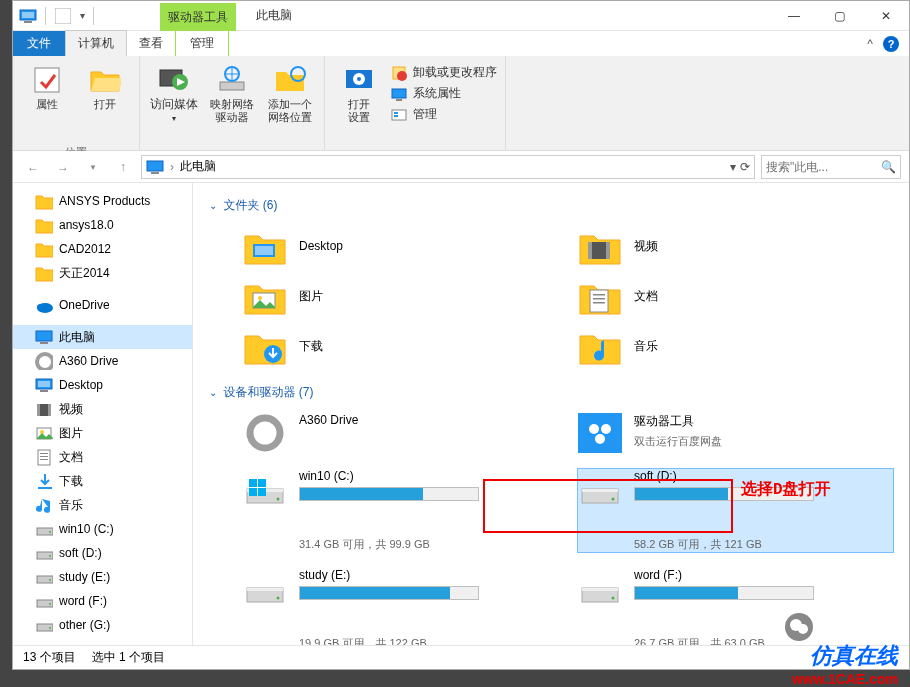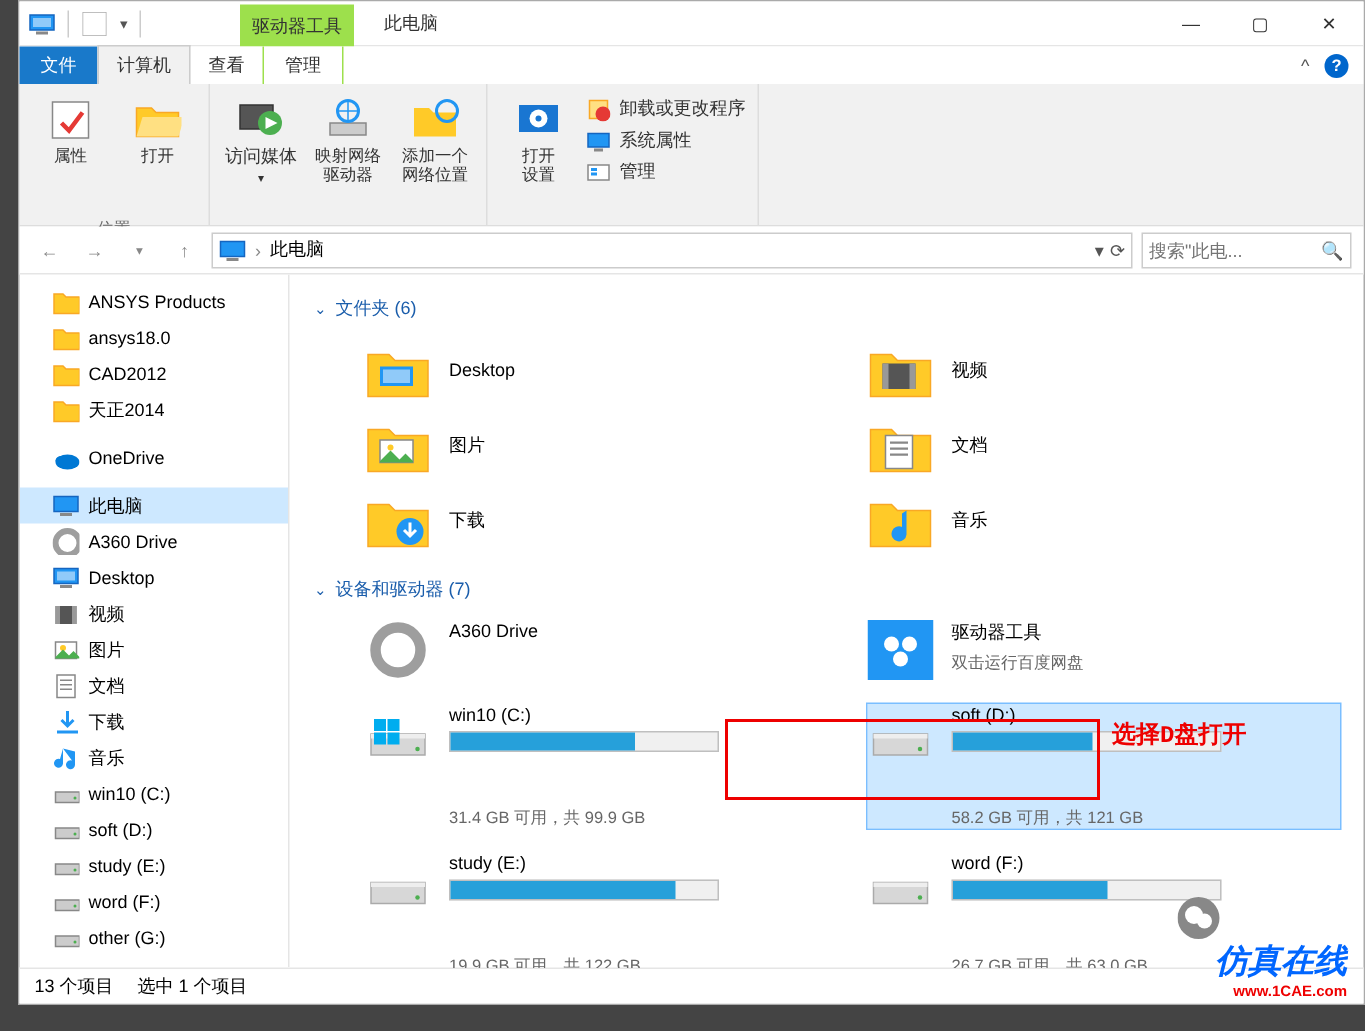--- a/index.html
+++ b/index.html
@@ -80,25 +80,25 @@
 .drive-sub { font-size: 11px; color: #666; }
 
 
 .statusbar { height: 24px; border-top: 1px solid #e5e5e5; display: flex; align-items: center; padding: 0 10px; gap: 16px; font-size: 11px; background: #fff; }
 
 
 .anno-box { position: absolute; border: 2px solid #e00; pointer-events: none; }
 .anno-text { position: absolute; color: #e00; font-size: 16px; font-weight: bold; font-family: Liberation Mono, monospace; }
 
 
-.overlay { position: absolute; right: 12px; bottom: 20px; text-align: right; z-index: 5; color: #fff; }
+.overlay { position: absolute; right: 12px; bottom: 0; text-align: right; z-index: 5; color: #fff; }
 .ov-wx { display: flex; align-items: center; gap: 6px; justify-content: flex-end; font-size: 20px; }
 .ov-wxicon { width: 28px; height: 28px; border-radius: 50%; background: #888; display: flex; align-items: center; justify-content: center; }
 .ov-brand { font-size: 22px; color: #06f; font-weight: bold; font-style: italic; }
-.ov-url { font-size: 10px; color: #e00; font-weight: bold; }
+.ov-url { font-size: 14px; color: #e00; font-weight: bold; }
 
 
 svg { display: block; }
 </style>
 </head>
 <body>
 
 <div class="window">
 
   <div class="titlebar">

